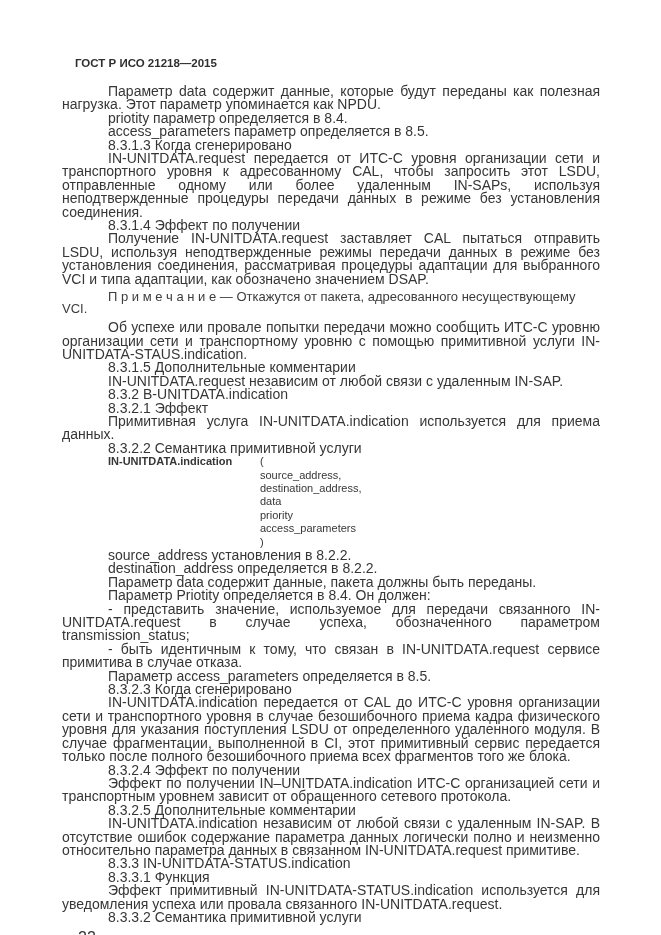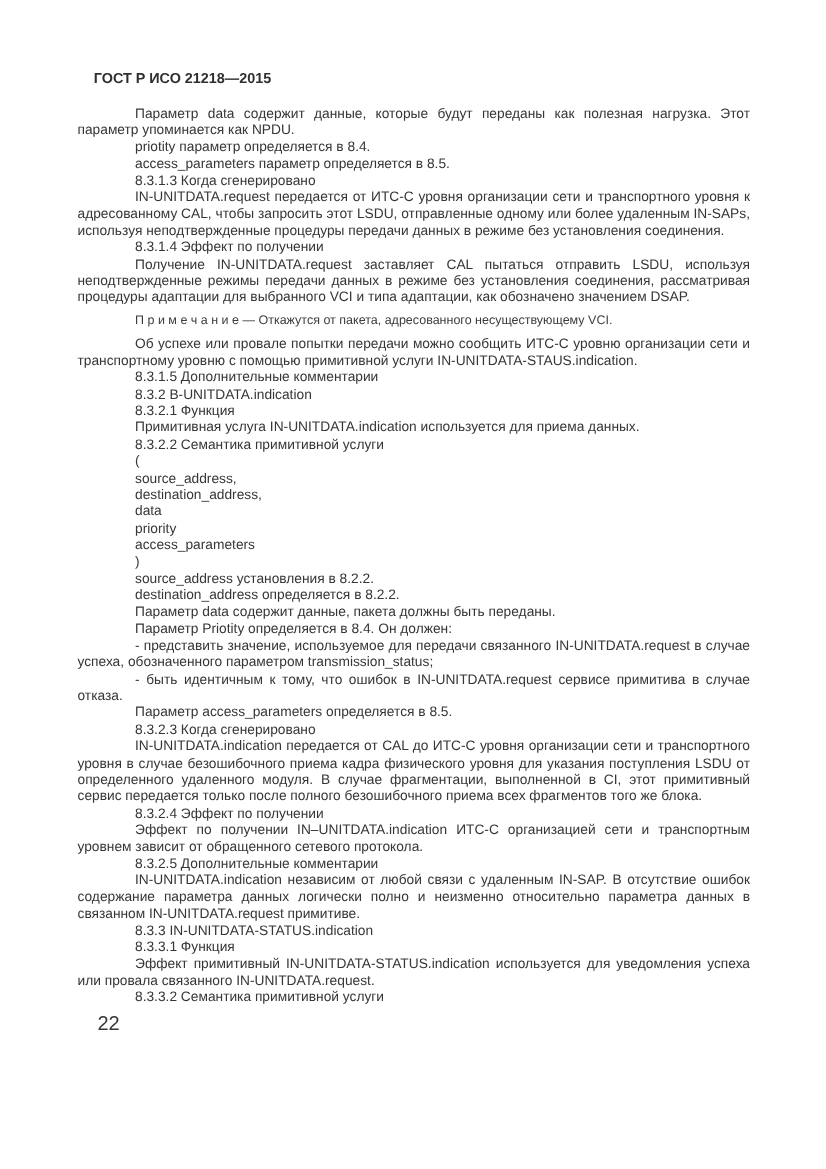--- a/index.html
+++ b/index.html
@@ -21,31 +21,31 @@
   }
   .doc-header {
     font-size: 11.5px;
     font-weight: bold;
     line-height: 14px;
     margin: 0 0 15px 13px;
     color: #2f2f2f;
   }
   .para {
     margin: 0;
-    font-size: 11px;
+    font-size: 14px;
     line-height: 13.4px;
     text-align: justify;
     text-indent: 46px;
   }
   .bold {
     font-weight: normal;
   }
   .note {
     margin: 5px 0 7px;
-    font-size: 10px;
+    font-size: 13px;
     line-height: 11.5px;
     text-indent: 46px;
     color: #3c3c3c;
   }
   .primitive-block {
     display: flex;
     margin-left: 46px;
     font-size: 11px;
     line-height: 13.4px;
   }
@@ -74,41 +74,43 @@
         <p class="para">Параметр data содержит данные, которые будут переданы как полезная нагрузка. Этот параметр упоминается как NPDU.</p>
         <p class="para">priotity параметр определяется в 8.4.</p>
         <p class="para">access_parameters параметр определяется в 8.5.</p>
         <p class="para">8.3.1.3 Когда сгенерировано</p>
         <p class="para">IN-UNITDATA.request передается от ИТС-С уровня организации сети и транспортного уровня к адресованному CAL, чтобы запросить этот LSDU, отправленные одному или более удаленным IN-SAPs, используя неподтвержденные процедуры передачи данных в режиме без установления соединения.</p>
         <p class="para">8.3.1.4 Эффект по получении</p>
         <p class="para">Получение IN-UNITDATA.request заставляет CAL пытаться отправить LSDU, используя неподтвержденные режимы передачи данных в режиме без установления соединения, рассматривая процедуры адаптации для выбранного VCI и типа адаптации, как обозначено значением DSAP.</p>
         <p class="note">П р и м е ч а н и е  —  Откажутся от пакета, адресованного несуществующему VCI.</p>
         <p class="para">Об успехе или провале попытки передачи можно сообщить ИТС-С уровню организации сети и транспортному уровню с помощью примитивной услуги IN-UNITDATA-STAUS.indication.</p>
         <p class="para">8.3.1.5 Дополнительные комментарии</p>
+        <p class="para">IN-UNITDATA.request независим от любой связи с удаленным IN-SAP.</p>
         <p class="para bold">8.3.2 B-UNITDATA.indication</p>
-        <p class="para">8.3.2.1 Функция</p>
+        <p class="para">8.3.2.1 Эффект</p>
         <p class="para">Примитивная услуга IN-UNITDATA.indication используется для приема данных.</p>
         <p class="para">8.3.2.2 Семантика примитивной услуги</p>
         <div class="primitive-block">
+          <span class="primitive-name">IN-UNITDATA.indication</span>
           <span class="primitive-params">
             <span>(</span>
             <span>source_address,</span>
             <span>destination_address,</span>
             <span>data</span>
             <span>priority</span>
             <span>access_parameters</span>
             <span>)</span>
           </span>
         </div>
         <p class="para">source_address установления в 8.2.2.</p>
         <p class="para">destination_address определяется в 8.2.2.</p>
         <p class="para">Параметр data содержит данные, пакета должны быть переданы.</p>
         <p class="para">Параметр Priotity определяется в 8.4. Он должен:</p>
         <p class="para">- представить значение, используемое для передачи связанного IN-UNITDATA.request в случае успеха, обозначенного параметром transmission_status;</p>
-        <p class="para">- быть идентичным к тому, что ошибок в IN-UNITDATA.request сервисе примитива в случае отказа.</p>
+        <p class="para">- быть идентичным к тому, что связан в IN-UNITDATA.request сервисе примитива в случае отказа.</p>
         <p class="para">Параметр access_parameters определяется в 8.5.</p>
         <p class="para">8.3.2.3 Когда сгенерировано</p>
         <p class="para">IN-UNITDATA.indication передается от CAL до ИТС-С уровня организации сети и транспортного уровня в случае безошибочного приема кадра физического уровня для указания поступления LSDU от определенного удаленного модуля. В случае фрагментации, выполненной в CI, этот примитивный сервис передается только после полного безошибочного приема всех фрагментов того же блока.</p>
         <p class="para">8.3.2.4 Эффект по получении</p>
         <p class="para">Эффект по получении IN–UNITDATA.indication ИТС-С организацией сети и транспортным уровнем зависит от обращенного сетевого протокола.</p>
         <p class="para">8.3.2.5 Дополнительные комментарии</p>
         <p class="para">IN-UNITDATA.indication независим от любой связи с удаленным IN-SAP. В отсутствие ошибок содержание параметра данных логически полно и неизменно относительно параметра данных в связанном IN-UNITDATA.request примитиве.</p>
         <p class="para bold">8.3.3 IN-UNITDATA-STATUS.indication</p>
         <p class="para">8.3.3.1 Функция</p>
         <p class="para">Эффект примитивный IN-UNITDATA-STATUS.indication используется для уведомления успеха или провала связанного IN-UNITDATA.request.</p>

